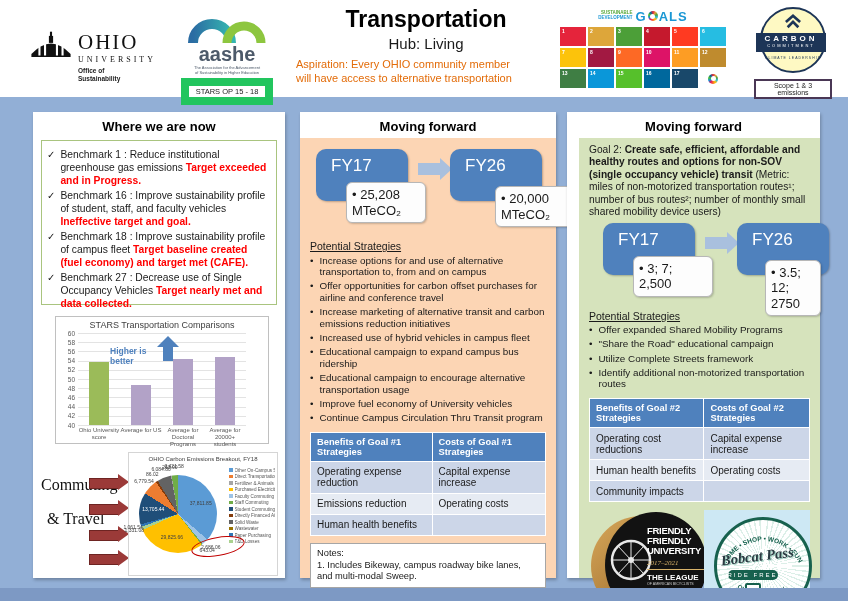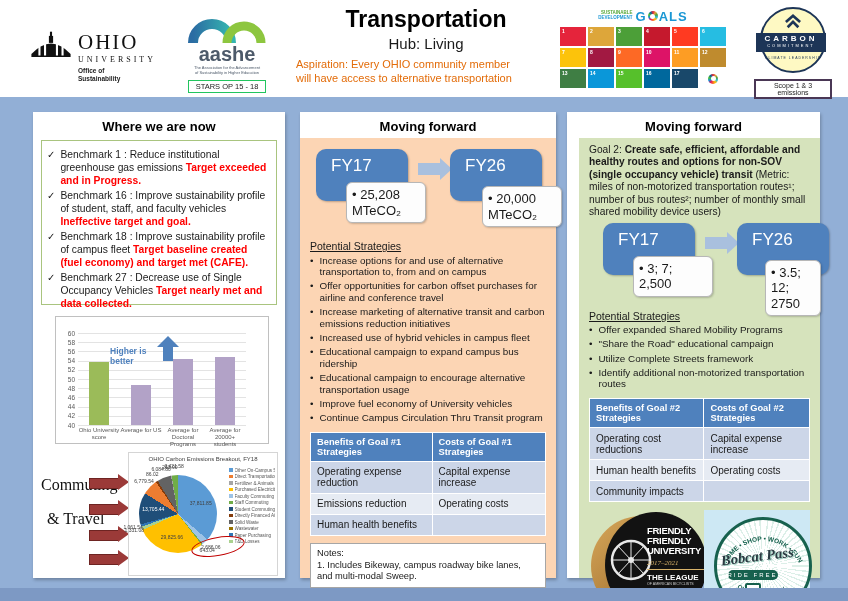--- a/index.html
+++ b/index.html
@@ -8,21 +8,21 @@
   #bottom-strip{position:absolute;left:0;top:588px;width:848px;height:13px;background:#7d99c4;}
   
   #header{position:absolute;left:0;top:0;width:848px;height:97px;background:#ffffff;}
   .ohio-block{position:absolute;left:30px;top:30px;display:flex;gap:6px;}
   .ohio-text .big{font-family:"Liberation Serif",serif;font-size:21px;letter-spacing:2px;color:#111;}
   .ohio-text .small{font-family:"Liberation Serif",serif;font-size:8px;letter-spacing:3px;color:#111;}
   .ohio-office{font-size:6.5px;font-weight:bold;color:#222;margin-top:3px;line-height:1.2;}
   .aashe-block{position:absolute;left:172px;top:14px;width:110px;text-align:center;}
   .aashe-word{font-size:20px;font-weight:bold;color:#4d5a6a;line-height:1;margin-top:-4px;}
   .aashe-tag{font-size:4px;color:#4d5a6a;line-height:1.3;margin-top:1px;}
-  .stars-box{display:inline-block;border:1px solid #22c55e;padding:1px 7px;font-size:7.5px;color:#222;margin-top:3px;background:#fff;}
+  .stars-box{display:inline-block;border:8px solid #22c55e;padding:1px 7px;font-size:7.5px;color:#222;margin-top:3px;background:#fff;}
   .title-block{position:absolute;left:288px;top:6px;width:276px;text-align:center;}
   .poster-title{font-size:23px;font-weight:bold;color:#000;}
   .poster-sub{font-size:15px;color:#1a1a1a;margin-top:2px;}
   .poster-asp{font-size:11px;color:#e36c09;margin-top:6px;text-align:left;padding-left:8px;line-height:1.25;}
   .sdg-block{position:absolute;left:548px;top:8px;width:190px;}
   .sdg-word{display:flex;justify-content:center;align-items:center;gap:3px;height:16px;}
   .sdg-word .stack{font-size:4.5px;font-weight:bold;line-height:1.1;text-align:right;}
   .sdg-word .stack .g{color:#56a83a;}
   .sdg-word .stack .b{color:#1a97d4;}
   .sdg-goals{font-size:13px;font-weight:bold;color:#1a97d4;letter-spacing:1px;display:flex;align-items:center;}
@@ -237,20 +237,21 @@
             <span class="btext"><span>Benchmark 18 :  Improve sustainability profile of campus fleet </span><span class="red">Target baseline created (fuel economy) and target met (CAFE).</span></span>
           </div>
           <div class="bench">
             <span class="check">✓</span>
             <span class="btext"><span>Benchmark 27 :  Decrease use of Single Occupancy Vehicles </span><span class="red">Target nearly met and data collected.</span></span>
           </div>
         </div>
     </div>
 
     <div id="bar-chart">
+      <div id="bar-title">STARS Transportation Comparisons</div>
       <div id="bar-ylabels"></div>
       <div id="bar-plot">
           <div class="gridline" style="top: 92px;"></div>
           <div class="gridline" style="top: 82.8px;"></div>
           <div class="gridline" style="top: 73.6px;"></div>
           <div class="gridline" style="top: 64.4px;"></div>
           <div class="gridline" style="top: 55.2px;"></div>
           <div class="gridline" style="top: 46px;"></div>
           <div class="gridline" style="top: 36.8px;"></div>
           <div class="gridline" style="top: 27.6px;"></div>
@@ -362,21 +363,21 @@
   </div>
 
   <div class="panel" id="panel-mid">
     <div class="panel-title">Moving forward</div>
     <div class="inner">
       <div class="fy-row">
         <div class="fy-box" style="left:6px;top:0;">FY17</div>
         <div class="fy-sub" style="left:36px;top:33px;">• 25,208 MTeCO₂</div>
         <div class="blockarrow" style="left:108px;top:14px;"></div>
         <div class="fy-box" style="left:140px;top:0;">FY26</div>
-        <div class="fy-sub" style="left:172px;top:37px;">• 20,000 MTeCO₂</div>
+        <div class="fy-sub" style="left:185px;top:37px;">• 20,000 MTeCO₂</div>
       </div>
       <div class="strat-title">Potential Strategies</div>
       <div id="mid-strats">
           <div class="bullet">
             <span class="dot">•</span>
             <span>Increase options for and use of alternative transportation to, from and on campus</span>
           </div>
           <div class="bullet">
             <span class="dot">•</span>
             <span>Offer opportunities for carbon offset purchases for airline and conference travel</span>

